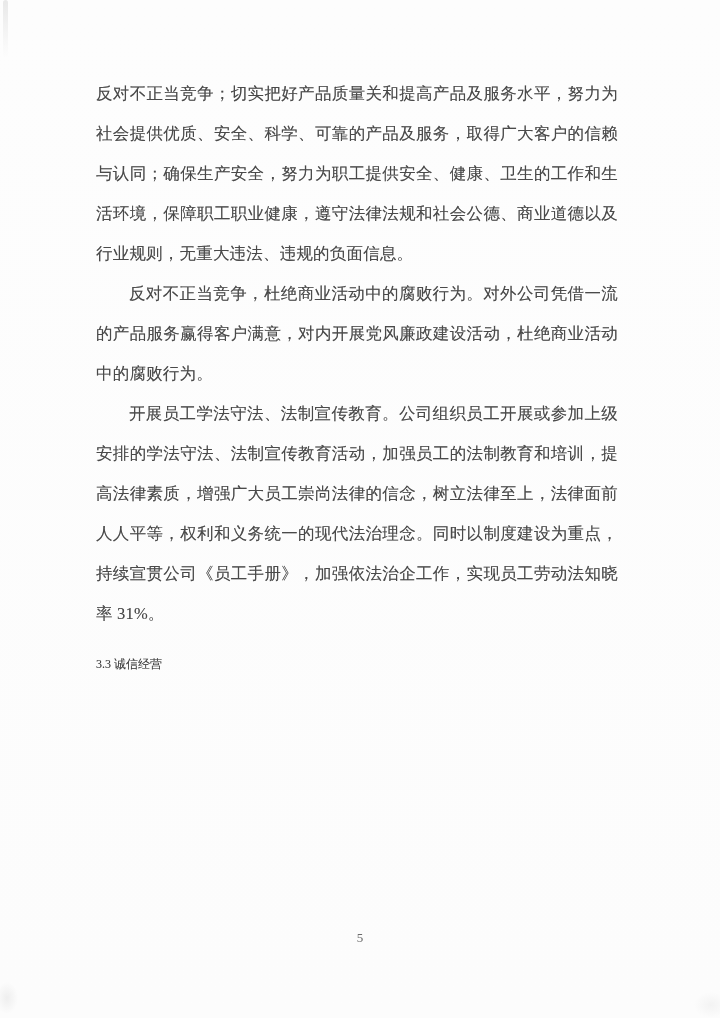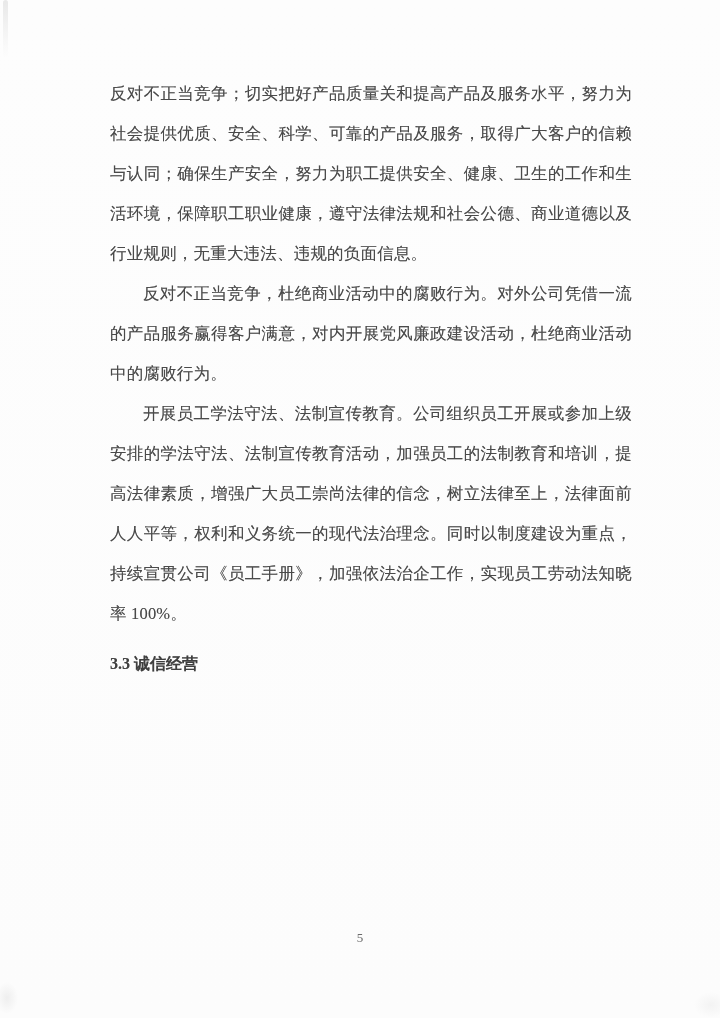--- a/index.html
+++ b/index.html
@@ -17,41 +17,41 @@
   .page {
     position: absolute;
     left: 0;
     top: 0;
     width: 720px;
     height: 1018px;
     background: linear-gradient(180deg, #fdfdfd 0%, #fcfcfc 100%);
   }
   .content {
     position: absolute;
-    left: 110px;
+    left: 96px;
     top: 74px;
     width: 522px;
     color: #4a4a4a;
   }
   .content p {
     margin: 0;
     font-size: 16.5px;
     line-height: 40px;
     text-align: justify;
     letter-spacing: 0.2px;
     text-shadow: 0 0 0.6px rgba(70,70,70,0.45);
   }
   .content p.indent {
     text-indent: 2em;
     font-family: Liberation Serif, serif;
   }
   .content h2 {
     margin: 10px 0 0 0;
-    font-size: 16px;
-    font-weight: bold;
+    font-size: 12px;
+    font-weight: normal;
     line-height: 40px;
     color: #3f3f3f;
     text-shadow: 0 0 0.6px rgba(60,60,60,0.4);
   }
   .footer {
     position: absolute;
     left: 0;
     top: 928px;
     width: 720px;
     text-align: center;
@@ -89,21 +89,21 @@
 </head>
 <body>
 
 <div class="page">
 
   <div class="streak-top-left"></div>
 
   <div class="content">
     <p>反对不正当竞争；切实把好产品质量关和提高产品及服务水平，努力为社会提供优质、安全、科学、可靠的产品及服务，取得广大客户的信赖与认同；确保生产安全，努力为职工提供安全、健康、卫生的工作和生活环境，保障职工职业健康，遵守法律法规和社会公德、商业道德以及行业规则，无重大违法、违规的负面信息。</p>
     <p class="indent">反对不正当竞争，杜绝商业活动中的腐败行为。对外公司凭借一流的产品服务赢得客户满意，对内开展党风廉政建设活动，杜绝商业活动中的腐败行为。</p>
-    <p class="indent">开展员工学法守法、法制宣传教育。公司组织员工开展或参加上级安排的学法守法、法制宣传教育活动，加强员工的法制教育和培训，提高法律素质，增强广大员工崇尚法律的信念，树立法律至上，法律面前人人平等，权利和义务统一的现代法治理念。同时以制度建设为重点，持续宣贯公司《员工手册》，加强依法治企工作，实现员工劳动法知晓率 100%。</p>
+    <p class="indent">开展员工学法守法、法制宣传教育。公司组织员工开展或参加上级安排的学法守法、法制宣传教育活动，加强员工的法制教育和培训，提高法律素质，增强广大员工崇尚法律的信念，树立法律至上，法律面前人人平等，权利和义务统一的现代法治理念。同时以制度建设为重点，持续宣贯公司《员工手册》，加强依法治企工作，实现员工劳动法知晓率 31%。</p>
     <h2>3.3 诚信经营</h2>
   </div>
 
   <div class="footer">5</div>
 
   <div class="smudge-bottom-left"></div>
   <div class="smudge-bottom-right"></div>
 
 </div>
 

